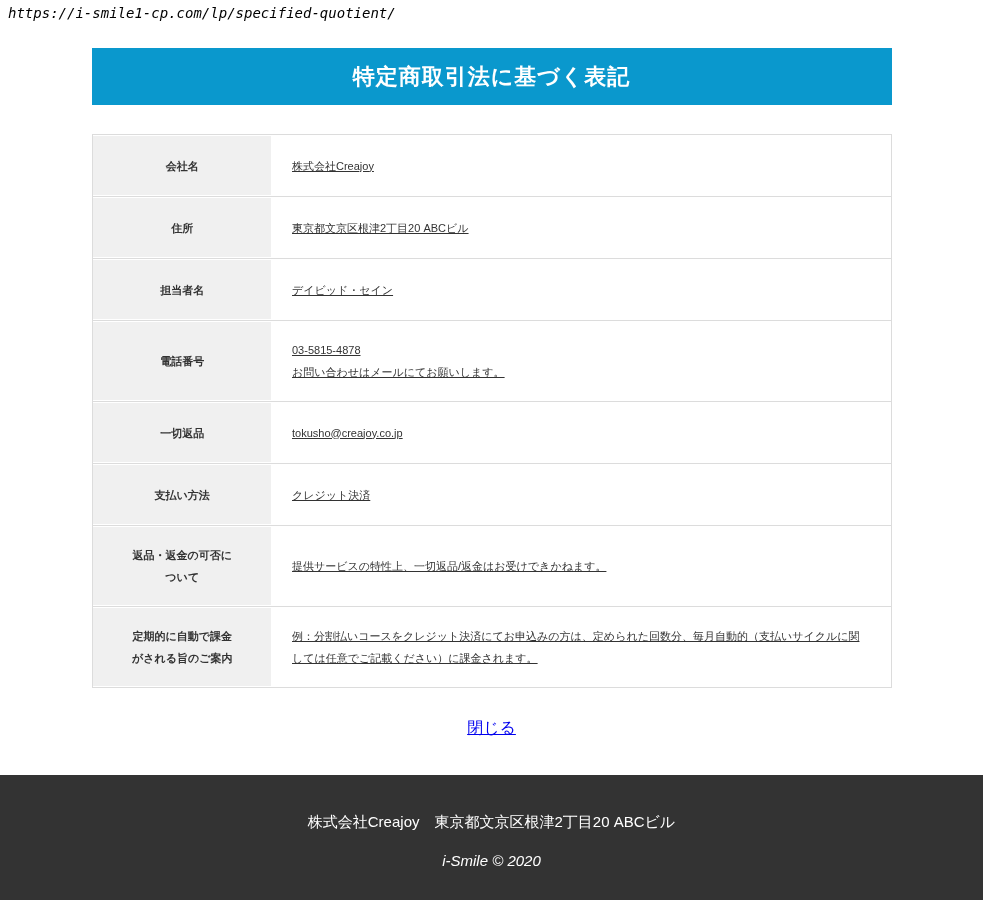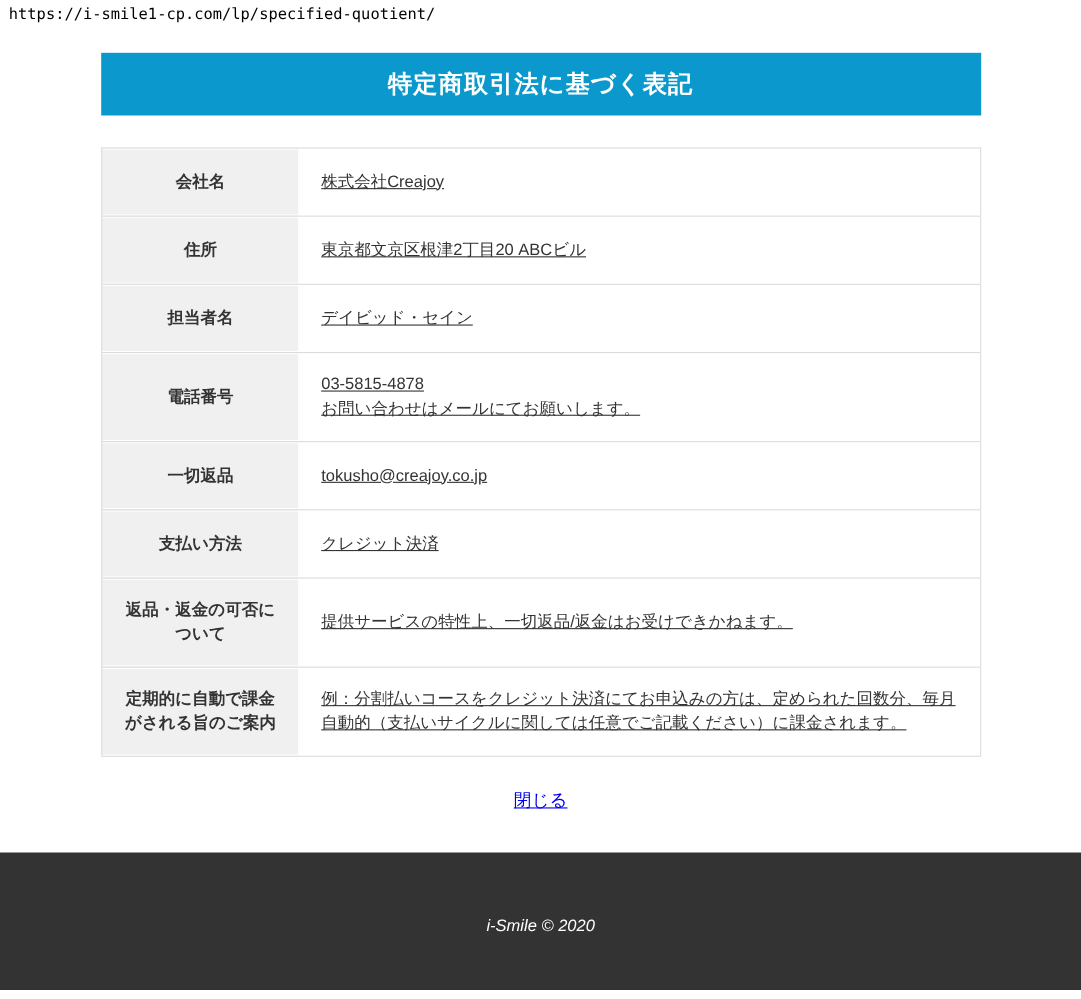--- a/index.html
+++ b/index.html
@@ -22,20 +22,21 @@
   body { width: 983px; min-height: 908px; }
 
   
   .url-bar {
     font-family: "DejaVu Sans Mono", monospace;
     font-size: 14px;
     color: #000000;
     padding: 5px 0 0 8px;
     height: 24px;
     white-space: nowrap;
+    font-style: italic;
   }
 
   .content { width: 800px; margin: 0 auto; }
 
   
   .banner {
     margin-top: 24px;
     height: 57px;
     background: var(--accent);
     display: flex;
@@ -50,21 +51,21 @@
     letter-spacing: 1px;
   }
 
   
   table.disclosure {
     width: 800px;
     margin-top: 29px;
     border-collapse: collapse;
     table-layout: fixed;
     border: 1px solid var(--border);
-    font-size: 15px;
+    font-size: 11px;
   }
   table.disclosure tr.single { height: 62px; }
   table.disclosure tr.tall   { height: 81px; }
   table.disclosure th {
     width: 180px;
     background: var(--label-bg);
     font-weight: bold;
     text-align: center;
     vertical-align: middle;
     padding: 8px 10px;
@@ -157,14 +158,15 @@
     </tbody>
   </table>
 
   <div class="close-wrap">
     <a href="#">閉じる</a>
   </div>
 
 </div>
 
 <footer class="site-footer">
+  <div>株式会社Creajoy　東京都文京区根津2丁目20 ABCビル</div>
   <div class="copyright">i-Smile © 2020</div>
 </footer>
 
 </body></html>

